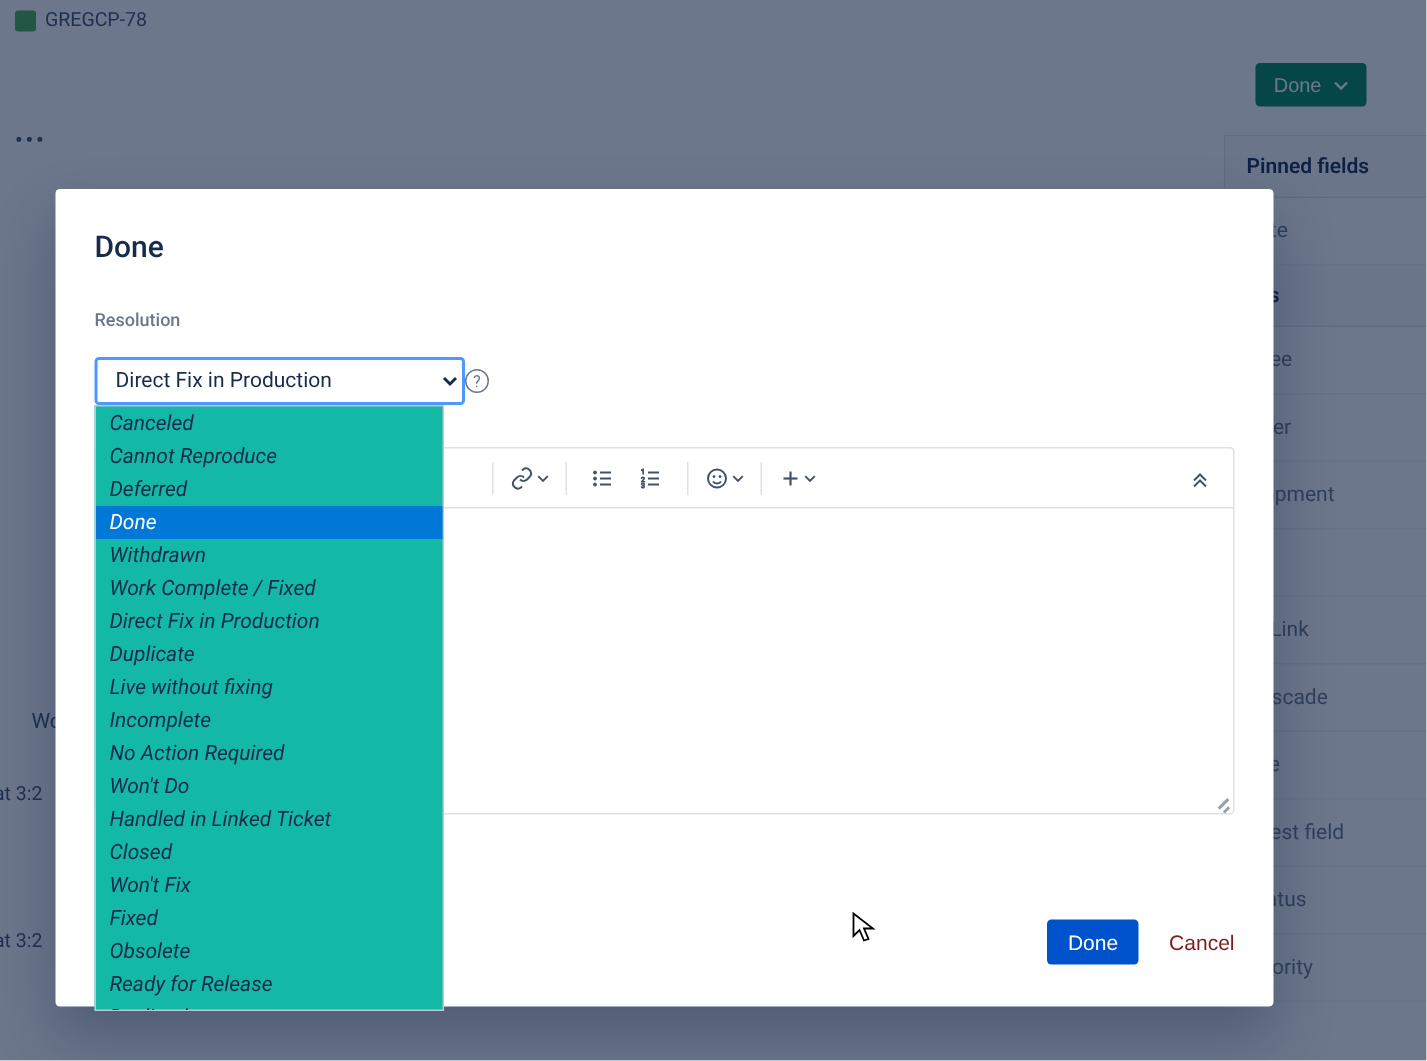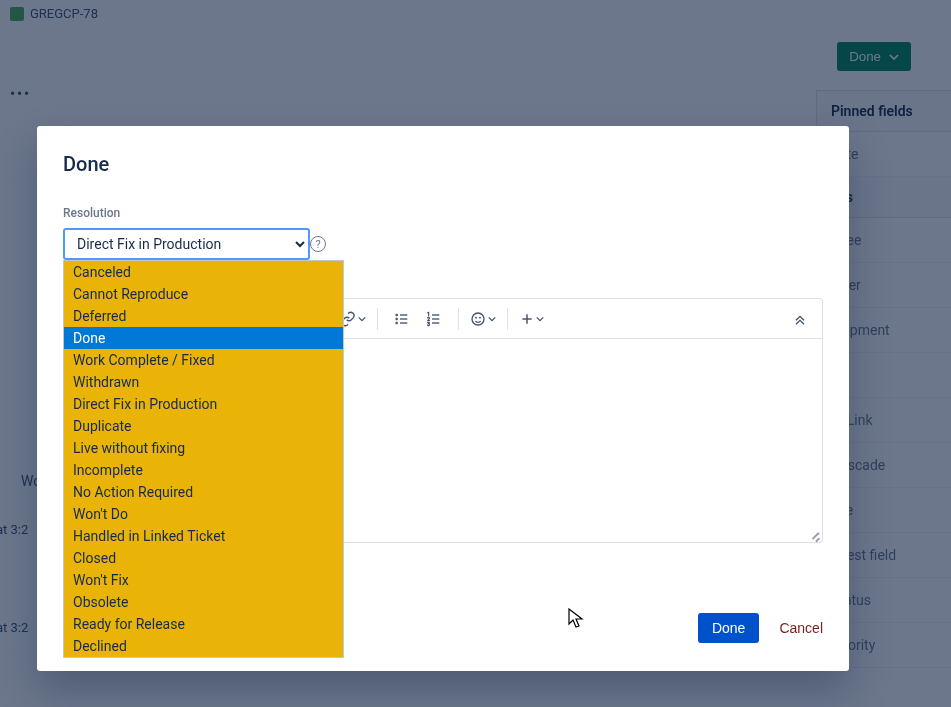--- a/index.html
+++ b/index.html
@@ -136,21 +136,21 @@
   font-size: 20px;
   font-weight: 500;
   color: #172B4D;
   margin-bottom: 30px;
 }
 
 .field-label {
   font-size: 12px;
   color: #6B778C;
   font-weight: 500;
-  margin-bottom: 8px;
+  margin-bottom: 18px;
 }
 
 .resolution-row {
   display: flex;
   align-items: center;
 }
 
 .select-wrap {
   position: relative;
   width: 247px;
@@ -177,26 +177,27 @@
   display: flex;
   align-items: center;
   justify-content: center;
   font-size: 11px;
 }
 
 .dropdown-panel {
   position: absolute;
   top: 32px;
   left: 0;
-  width: 281px;
-  background: #eab308;
+  width: 233px;
+  background: #14b8a6;
   border: 1px solid #c1c7d0;
   max-height: 404px;
   overflow: hidden;
   z-index: 10;
+  font-style: italic;
 }
 .dd-inner {
   overflow-y: scroll;
   max-height: 402px;
 }
 .dd-inner::-webkit-scrollbar { width: 17px; }
 .dd-inner::-webkit-scrollbar-track { background: #f0f0f0; }
 .dd-inner::-webkit-scrollbar-thumb { background: #c1c1c1; border: 3px solid #f0f0f0; border-radius: 0; }
 
 .dd-option {
@@ -348,31 +349,32 @@
       <select class="select-el">
         <option>Direct Fix in Production</option>
       </select>
 
       <div class="dropdown-panel">
         <div class="dd-inner">
           <div class="dd-option">Canceled</div>
           <div class="dd-option">Cannot Reproduce</div>
           <div class="dd-option">Deferred</div>
           <div class="dd-option highlight">Done</div>
+          <div class="dd-option">Withdrawn</div>
           <div class="dd-option">Work Complete / Fixed</div>
-          <div class="dd-option">Withdrawn</div>
           <div class="dd-option">Direct Fix in Production</div>
           <div class="dd-option">Duplicate</div>
           <div class="dd-option">Live without fixing</div>
           <div class="dd-option">Incomplete</div>
           <div class="dd-option">No Action Required</div>
           <div class="dd-option">Won't Do</div>
           <div class="dd-option">Handled in Linked Ticket</div>
           <div class="dd-option">Closed</div>
           <div class="dd-option">Won't Fix</div>
+          <div class="dd-option">Fixed</div>
           <div class="dd-option">Obsolete</div>
           <div class="dd-option">Ready for Release</div>
           <div class="dd-option">Declined</div>
 
         </div>
       </div>
     </div>
     <div class="help-icon">?</div>
   </div>
 

